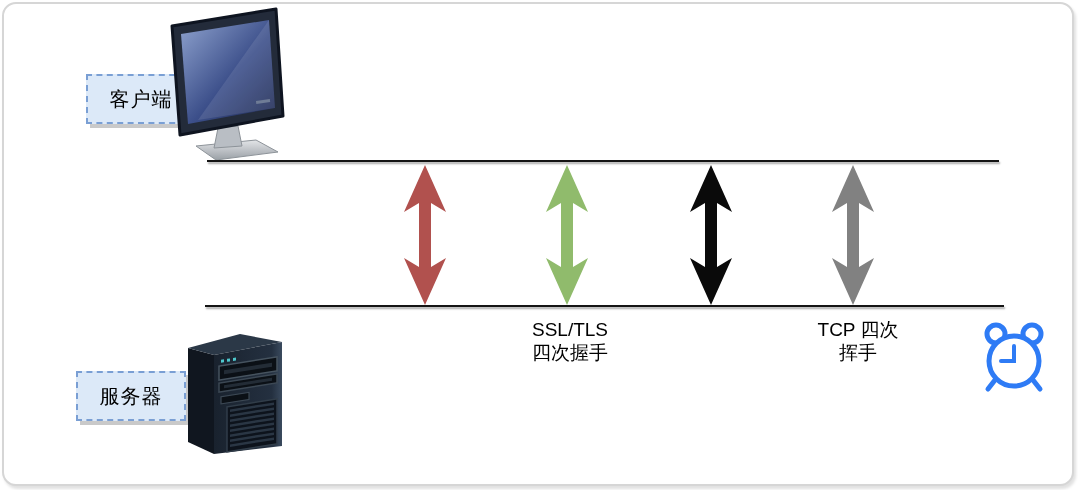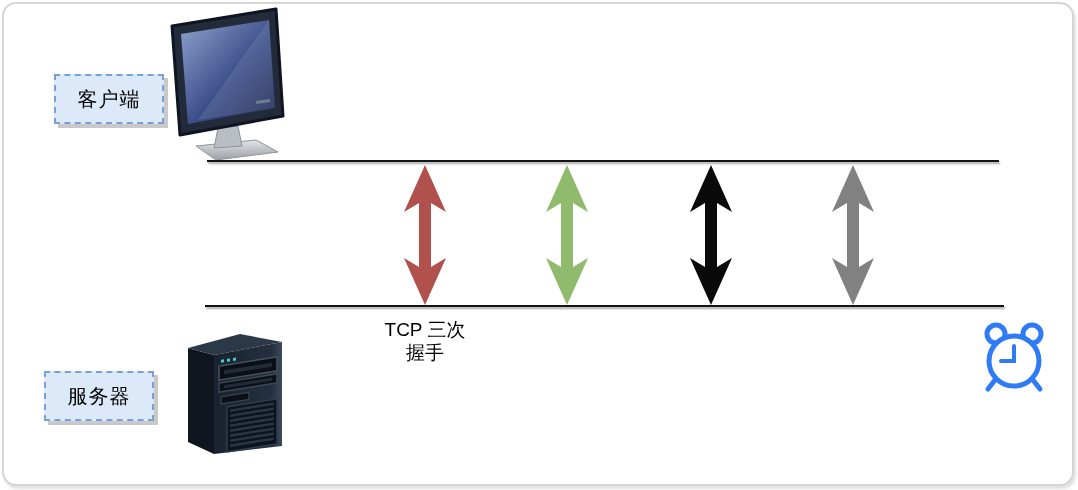--- a/index.html
+++ b/index.html
@@ -21,20 +21,21 @@
   }
   .actor-box{
     position:absolute;
     width:106px;height:46px;
     background:#dce9f8;
     border:2px dashed #7a9fd4;
     box-shadow:4px 4px 0 #c9c9c9;
     display:flex;align-items:center;justify-content:center;
     font-size:20px;
     letter-spacing:1px;
+    margin-left:32px;
   }
   .client-box{left:54px;top:74px;}
   .server-box{left:44px;top:371px;}
   .timeline{
     position:absolute;
     height:2px;
     background:#141414;
     box-shadow:1px 2px 2px rgba(0,0,0,0.35);
   }
   .timeline-top{left:207px;top:160px;width:792px;}
@@ -128,22 +129,24 @@
   <svg class="arrow" style="left:545px" width="44" height="142" viewBox="0 0 44 142">
     <polygon points="22,1 43,48 28,39 28,103 43,94 22,141 1,94 16,103 16,39 1,48" fill="#90bb6c"></polygon>
   </svg>
   <svg class="arrow" style="left:689px" width="44" height="142" viewBox="0 0 44 142">
     <polygon points="22,1 43,48 28,39 28,103 43,94 22,141 1,94 16,103 16,39 1,48" fill="#0a0a0a"></polygon>
   </svg>
   <svg class="arrow" style="left:831px" width="44" height="142" viewBox="0 0 44 142">
     <polygon points="22,1 43,48 28,39 28,103 43,94 22,141 1,94 16,103 16,39 1,48" fill="#818181"></polygon>
   </svg>
 
-  <div class="phase-label" style="left:345px">TCP 三次
-握手</div>
+  <div class="phase-label" style="left:490px">SSL/TLS
+四次握手</div>
+  <div class="phase-label" style="left:778px">TCP 四次
+挥手</div>
 
   <svg class="icon-abs" style="left:979px;top:321px" width="70" height="74" viewBox="0 0 70 74">
     <g fill="none" stroke-linecap="round" stroke="#2e7bf5">
       <circle cx="17" cy="13" r="9" stroke-width="5"></circle>
       <circle cx="53" cy="13" r="9" stroke-width="5"></circle>
       <line x1="16" y1="59" x2="9" y2="68" stroke-width="5"></line>
       <line x1="54" y1="59" x2="61" y2="68" stroke-width="5"></line>
       <circle cx="35" cy="40" r="25" stroke-width="5" fill="#ffffff"></circle>
       <polyline points="35,25 35,40 22,40" stroke-width="4" fill="none"></polyline>
     </g>

